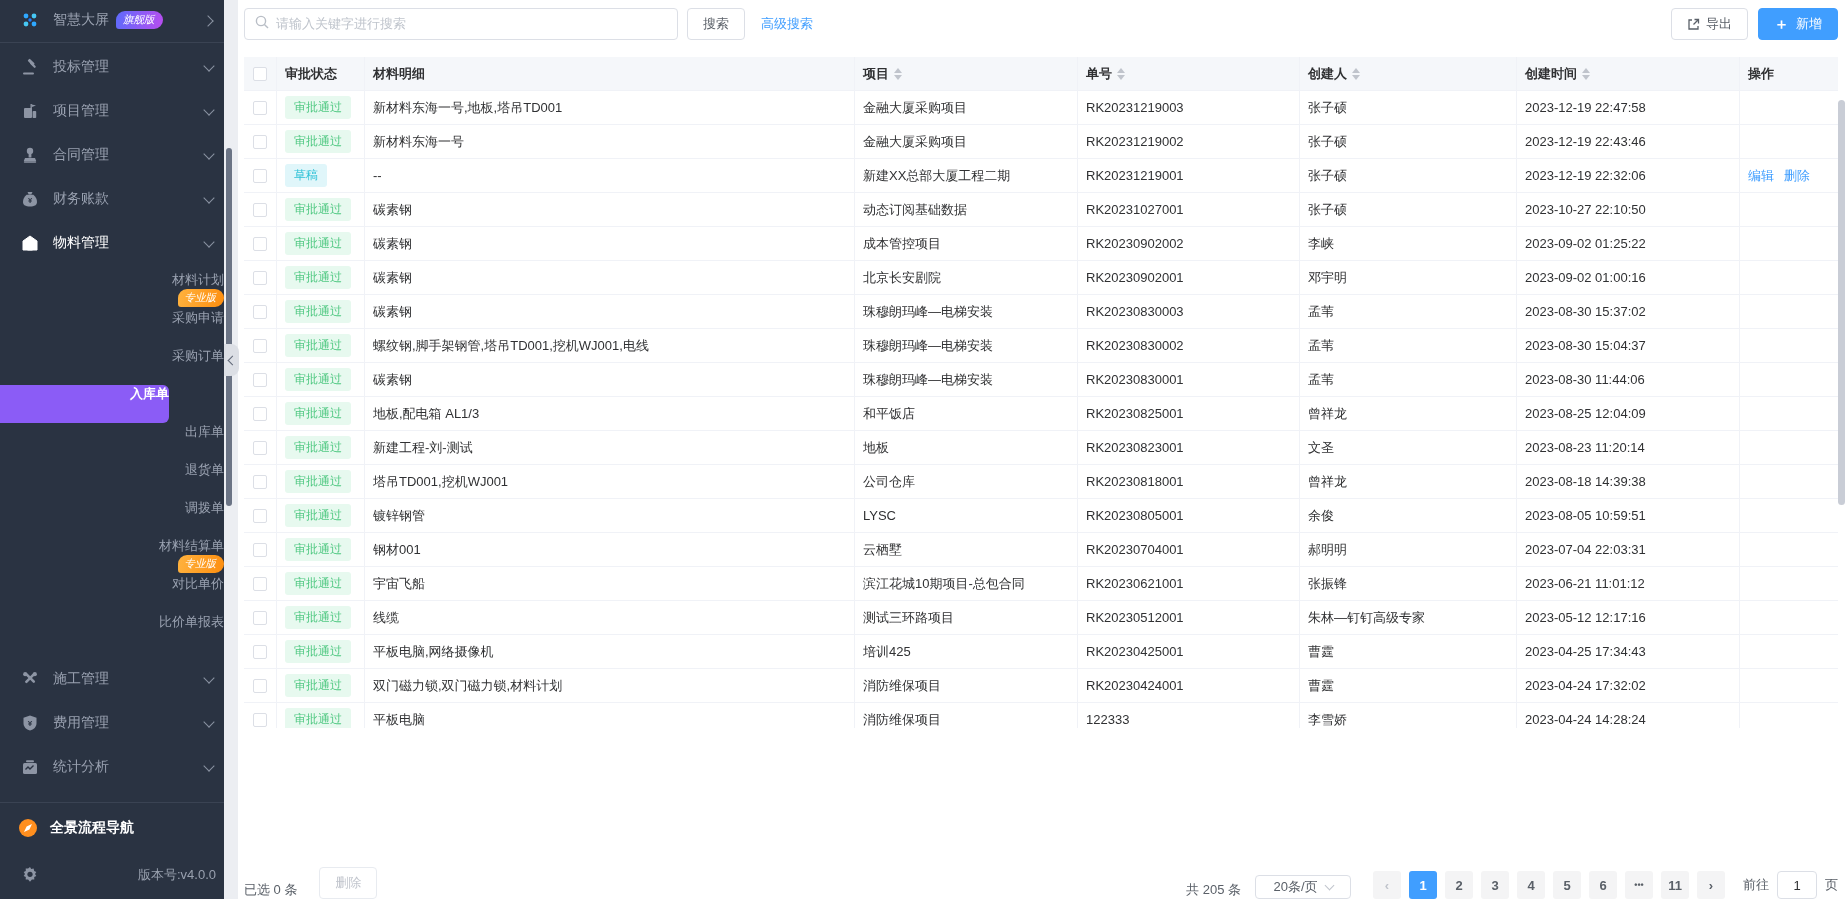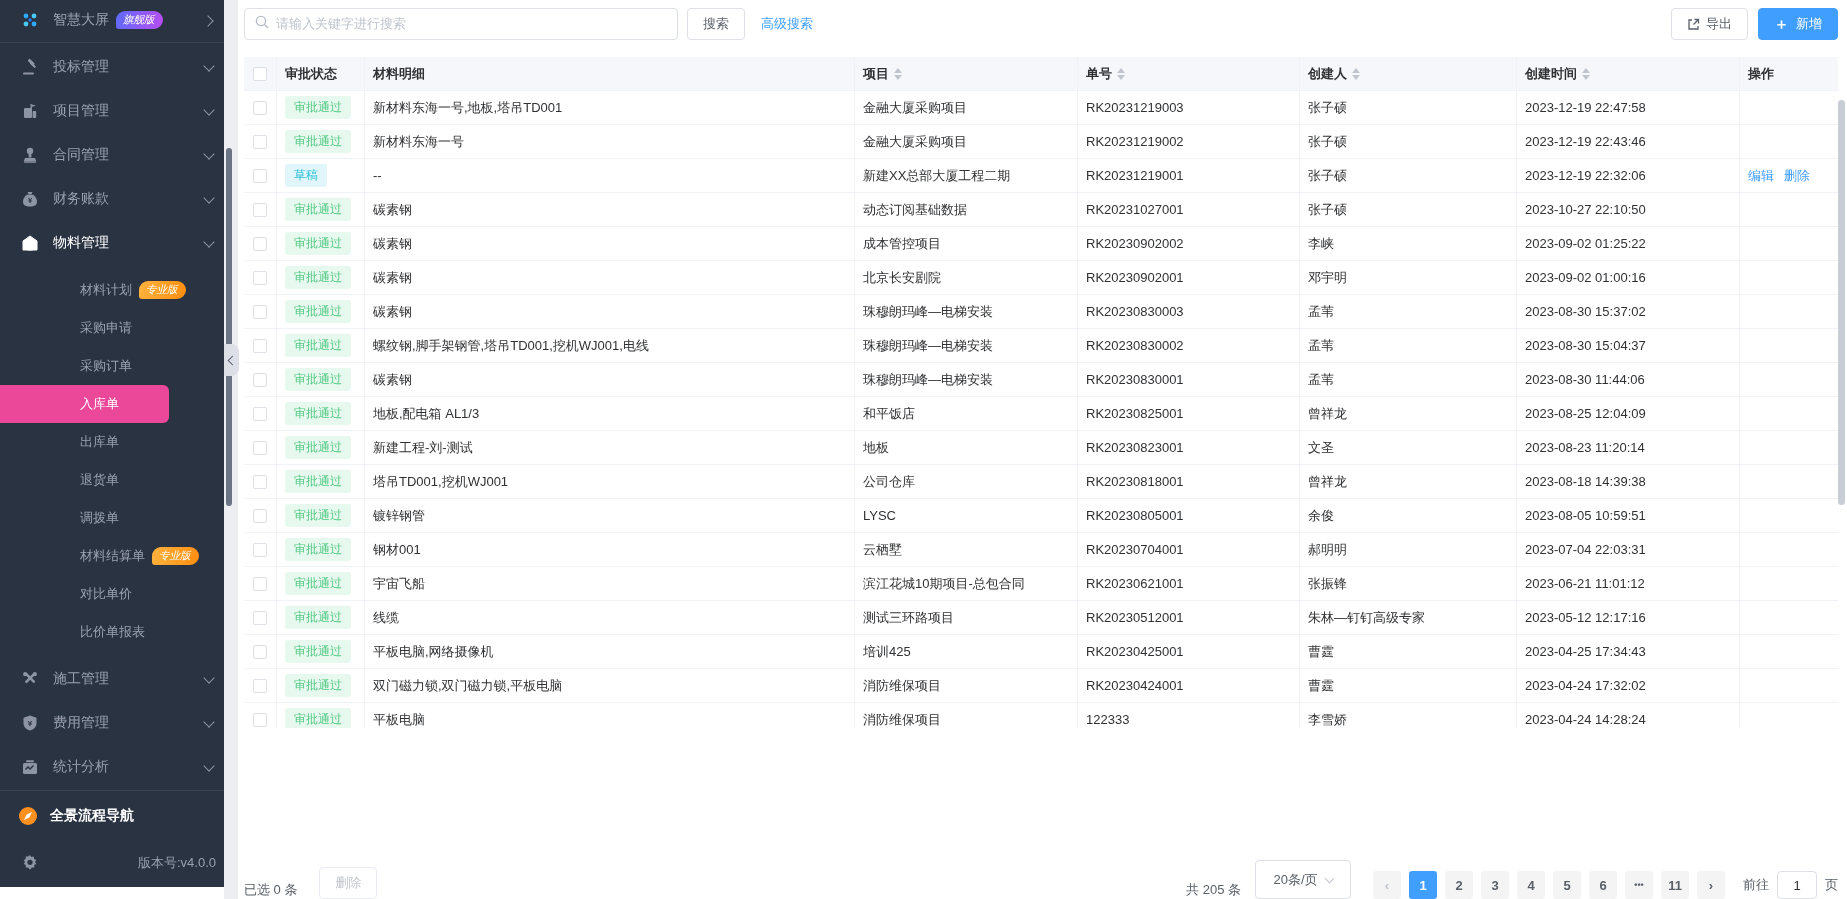--- a/index.html
+++ b/index.html
@@ -1,34 +1,34 @@
 <!DOCTYPE html>
 <html><head>
 <meta charset="utf-8">
 <style>
   * { margin:0; padding:0; box-sizing:border-box; }
   html,body { width:1847px; height:899px; overflow:hidden; background:#fff;
     font-family:"Liberation Sans","DejaVu Sans",sans-serif; }
   body { position:relative; }
 
   
-  .sidebar { position:absolute; left:0; top:0; bottom:12px; width:224px;
+  .sidebar { position:absolute; left:0; top:0; bottom:0; width:224px;
     background:#2a3342; display:flex; flex-direction:column; z-index:3; }
   .menu { flex:1; overflow:hidden; }
   .menu-item { height:44px; display:flex; align-items:center; padding:0 10px 0 20px;
     color:#9aa2b1; font-size:14px; cursor:pointer; }
   .menu-item.first { height:40px; }
   .menu-item.active { color:#fff; }
   .menu-item.active .mi-icon svg * { fill:#fff; stroke:#fff; }
   .mi-icon { width:20px; height:18px; display:flex; align-items:center; justify-content:center; flex:none; }
   .mi-label { margin-left:13px; white-space:nowrap; }
   .menu-divider { height:1px; background:#3a4353; margin:2px 0; }
-  .sub-item { height:38px; display:flex; align-items:center; padding-left:80px;
-    color:#9aa2b1; font-size:13px; cursor:pointer; white-space:nowrap; }
-  .sub-item.selected { background:#ec4899; color:#fff; font-weight:normal;
+  .sub-item { height:38px; display:flex; align-items:flex-end; padding-left:80px;
+    color:#9aa2b1; font-size:13px; cursor:pointer; white-space:nowrap;flex-direction:column; }
+  .sub-item.selected { background:#8b5cf6; color:#fff; font-weight:bold;
     width:169px; border-radius:0 6px 6px 0; }
   .submenu-pad { height:6px; }
   .arrow { margin-left:auto; width:9px; height:9px; position:relative; flex:none; }
   .arrow::before { content:""; position:absolute; left:0; top:1px; width:7px; height:7px;
     border-right:1.6px solid #8a93a2; border-bottom:1.6px solid #8a93a2; }
   .arrow.down::before { transform:rotate(45deg); top:-1px; }
   .arrow.right::before { transform:rotate(-45deg); left:-1px; }
   .badge { margin-left:7px; font-size:10.5px; font-style:italic; color:#fff;
     padding:2px 8px 2px 7px; border-radius:9px 9px 9px 3px; white-space:nowrap; flex:none; }
   .badge.flagship { background:linear-gradient(100deg,#5d6bfb,#b94df0); }
@@ -94,21 +94,21 @@
   .v-scrollbar { position:absolute; right:2px; top:100px; width:7px; height:405px;
     background:#c9cdd6; border-radius:4px; }
 
   
   .footer { position:absolute; left:6px; right:9px; bottom:0; height:44px;
     display:flex; align-items:flex-end; background:#fff; }
   .sel-label { color:#5a6068; font-size:13px; }
   .btn-del { margin-left:22px; border-color:#e8ebf0; color:#c0c4cc; cursor:not-allowed; }
   .footer .spacer { flex:1; }
   .total-label { color:#5a6068; font-size:13px; margin-right:14px; }
-  .page-size { width:96px; height:39px; border:1px solid #dcdfe6; border-radius:4px;
+  .page-size { width:96px; height:24px; border:1px solid #dcdfe6; border-radius:4px;
     display:flex; align-items:center; justify-content:center; color:#5a6068; font-size:13px;
     margin-right:18px; cursor:pointer; }
   .page-size .chev { width:7px; height:7px; border-right:1.4px solid #c0c4cc;
     border-bottom:1.4px solid #c0c4cc; transform:rotate(45deg); margin-left:8px; margin-top:-3px; }
   .pg { min-width:28px; height:28px; border-radius:3px; background:#f4f4f5; color:#5a6068;
     font-size:13px; font-weight:bold; display:flex; align-items:center; justify-content:center;
     margin:0 4px; cursor:pointer; padding:0 5px; }
   .pg.active { background:#409eff; color:#fff; }
   .pg.nav-disabled { color:#c0c4cc; }
   .goto { display:flex; align-items:center; color:#5a6068; font-size:13px; margin-left:14px; }
@@ -613,21 +613,21 @@
           <div class="cell">2023-04-25 17:34:43</div>
           <div class="cell"></div>
         </div>
         <div class="trow">
           <div class="cell col-check">
             <span class="checkbox"></span>
           </div>
           <div class="cell">
             <span class="status-badge success">审批通过</span>
           </div>
-          <div class="cell">双门磁力锁,双门磁力锁,平板电脑</div>
+          <div class="cell">双门磁力锁,双门磁力锁,材料计划</div>
           <div class="cell">消防维保项目</div>
           <div class="cell">RK20230424001</div>
           <div class="cell">曹霆</div>
           <div class="cell">2023-04-24 17:32:02</div>
           <div class="cell"></div>
         </div>
         <div class="trow">
           <div class="cell col-check">
             <span class="checkbox"></span>
           </div>

